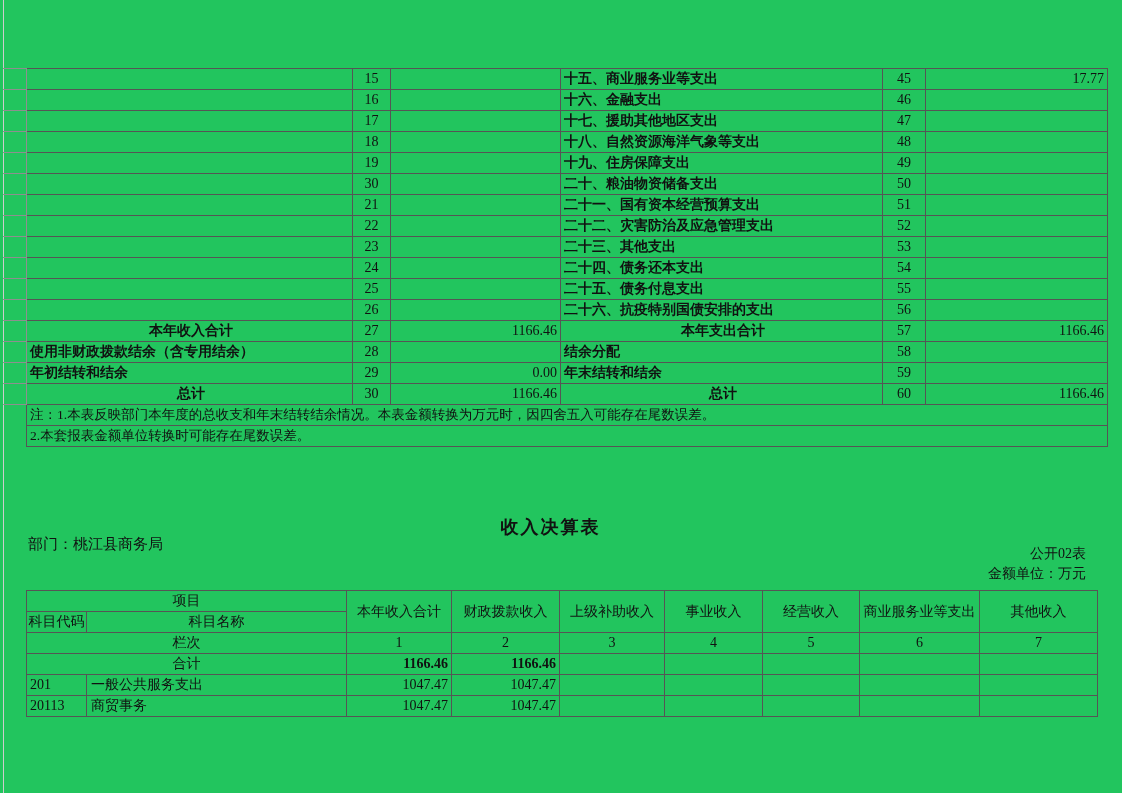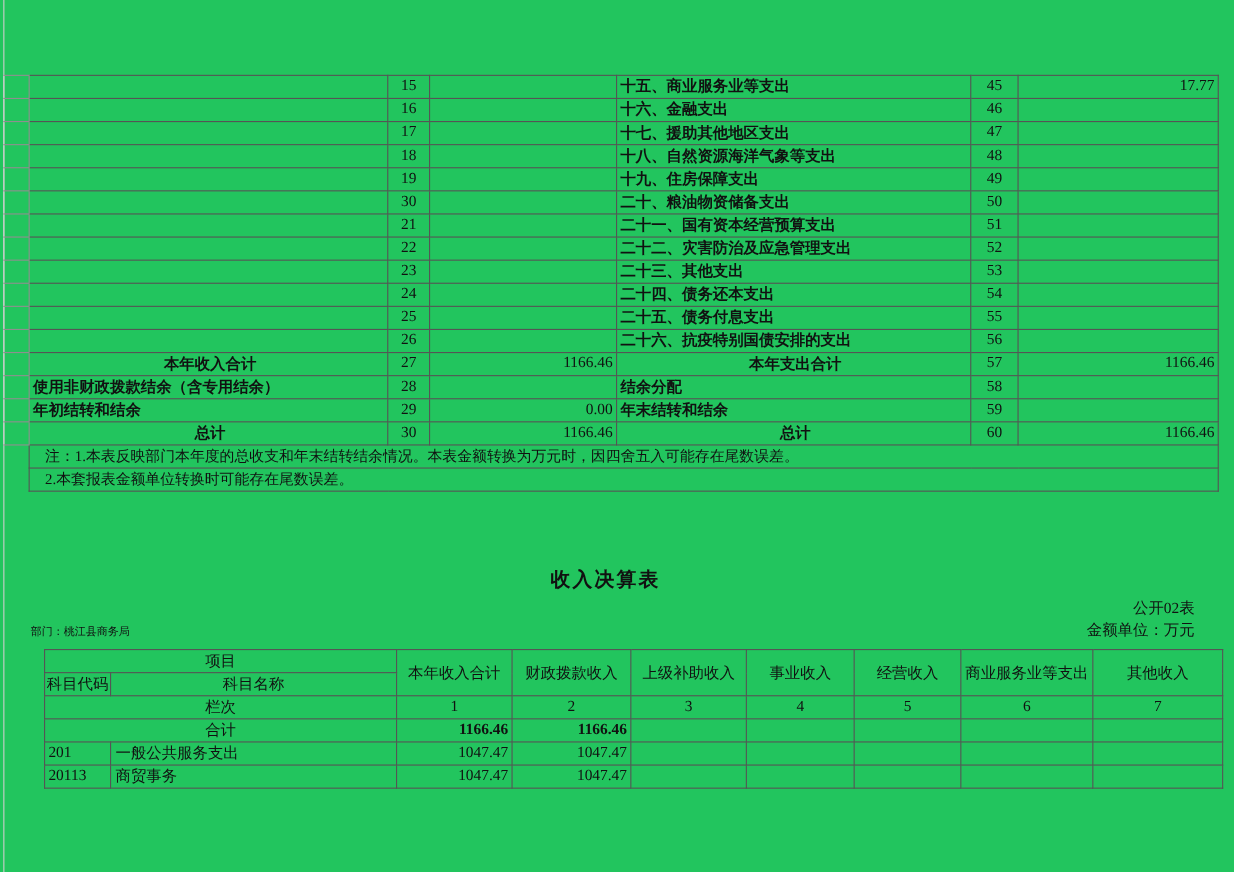--- a/index.html
+++ b/index.html
@@ -13,28 +13,28 @@
 
   
   .t-sum{position:absolute;left:3px;top:68px;width:1104px;}
   .t-sum td{border:1px solid #555;}
   .t-sum td.strip{border-color:#8f8f8f;border-left-color:#cccccc;}
   .t-sum td.lbl{text-align:left;padding-left:3px;font-weight:bold;}
   .t-sum td.seq{text-align:center;}
   .t-sum td.amt{text-align:right;padding-right:3px;}
   .t-sum td.total{text-align:center;font-weight:bold;}
   .t-sum td.noborder{border:none;}
-  .t-sum td.note{text-align:left;padding-left:14px;font-size:13.5px;}
+  .t-sum td.note{text-align:left;padding-left:3px;font-size:13.5px;}
 
   
   .inc-title{position:absolute;left:15px;top:515px;width:1071px;text-align:center;
              font-size:18px;font-weight:bold;letter-spacing:2px;}
   .inc-meta{position:absolute;left:988px;top:544px;font-size:14px;line-height:20px;text-align:right;}
-  .inc-dept{position:absolute;left:28px;top:567px;font-size:10px;font-family:Liberation Mono, monospace;}
-  .t-inc{position:absolute;left:40px;top:590px;width:1071px;padding-left:40px;}
+  .inc-dept{position:absolute;left:28px;top:535px;font-size:15px;font-family:Liberation Mono, monospace;}
+  .t-inc{position:absolute;left:26px;top:590px;width:1071px;padding-left:40px;}
   .t-inc td{border:1px solid #555;text-align:center;}
   .t-inc td.code{text-align:left;padding-left:3px;}
   .t-inc td.name{text-align:left;padding-left:4px;}
   .t-inc td.amt{text-align:right;padding-right:3px;}
   .t-inc td.b{font-weight:bold;}
 </style>
 </head>
 <body>
 
 <div class="page">

